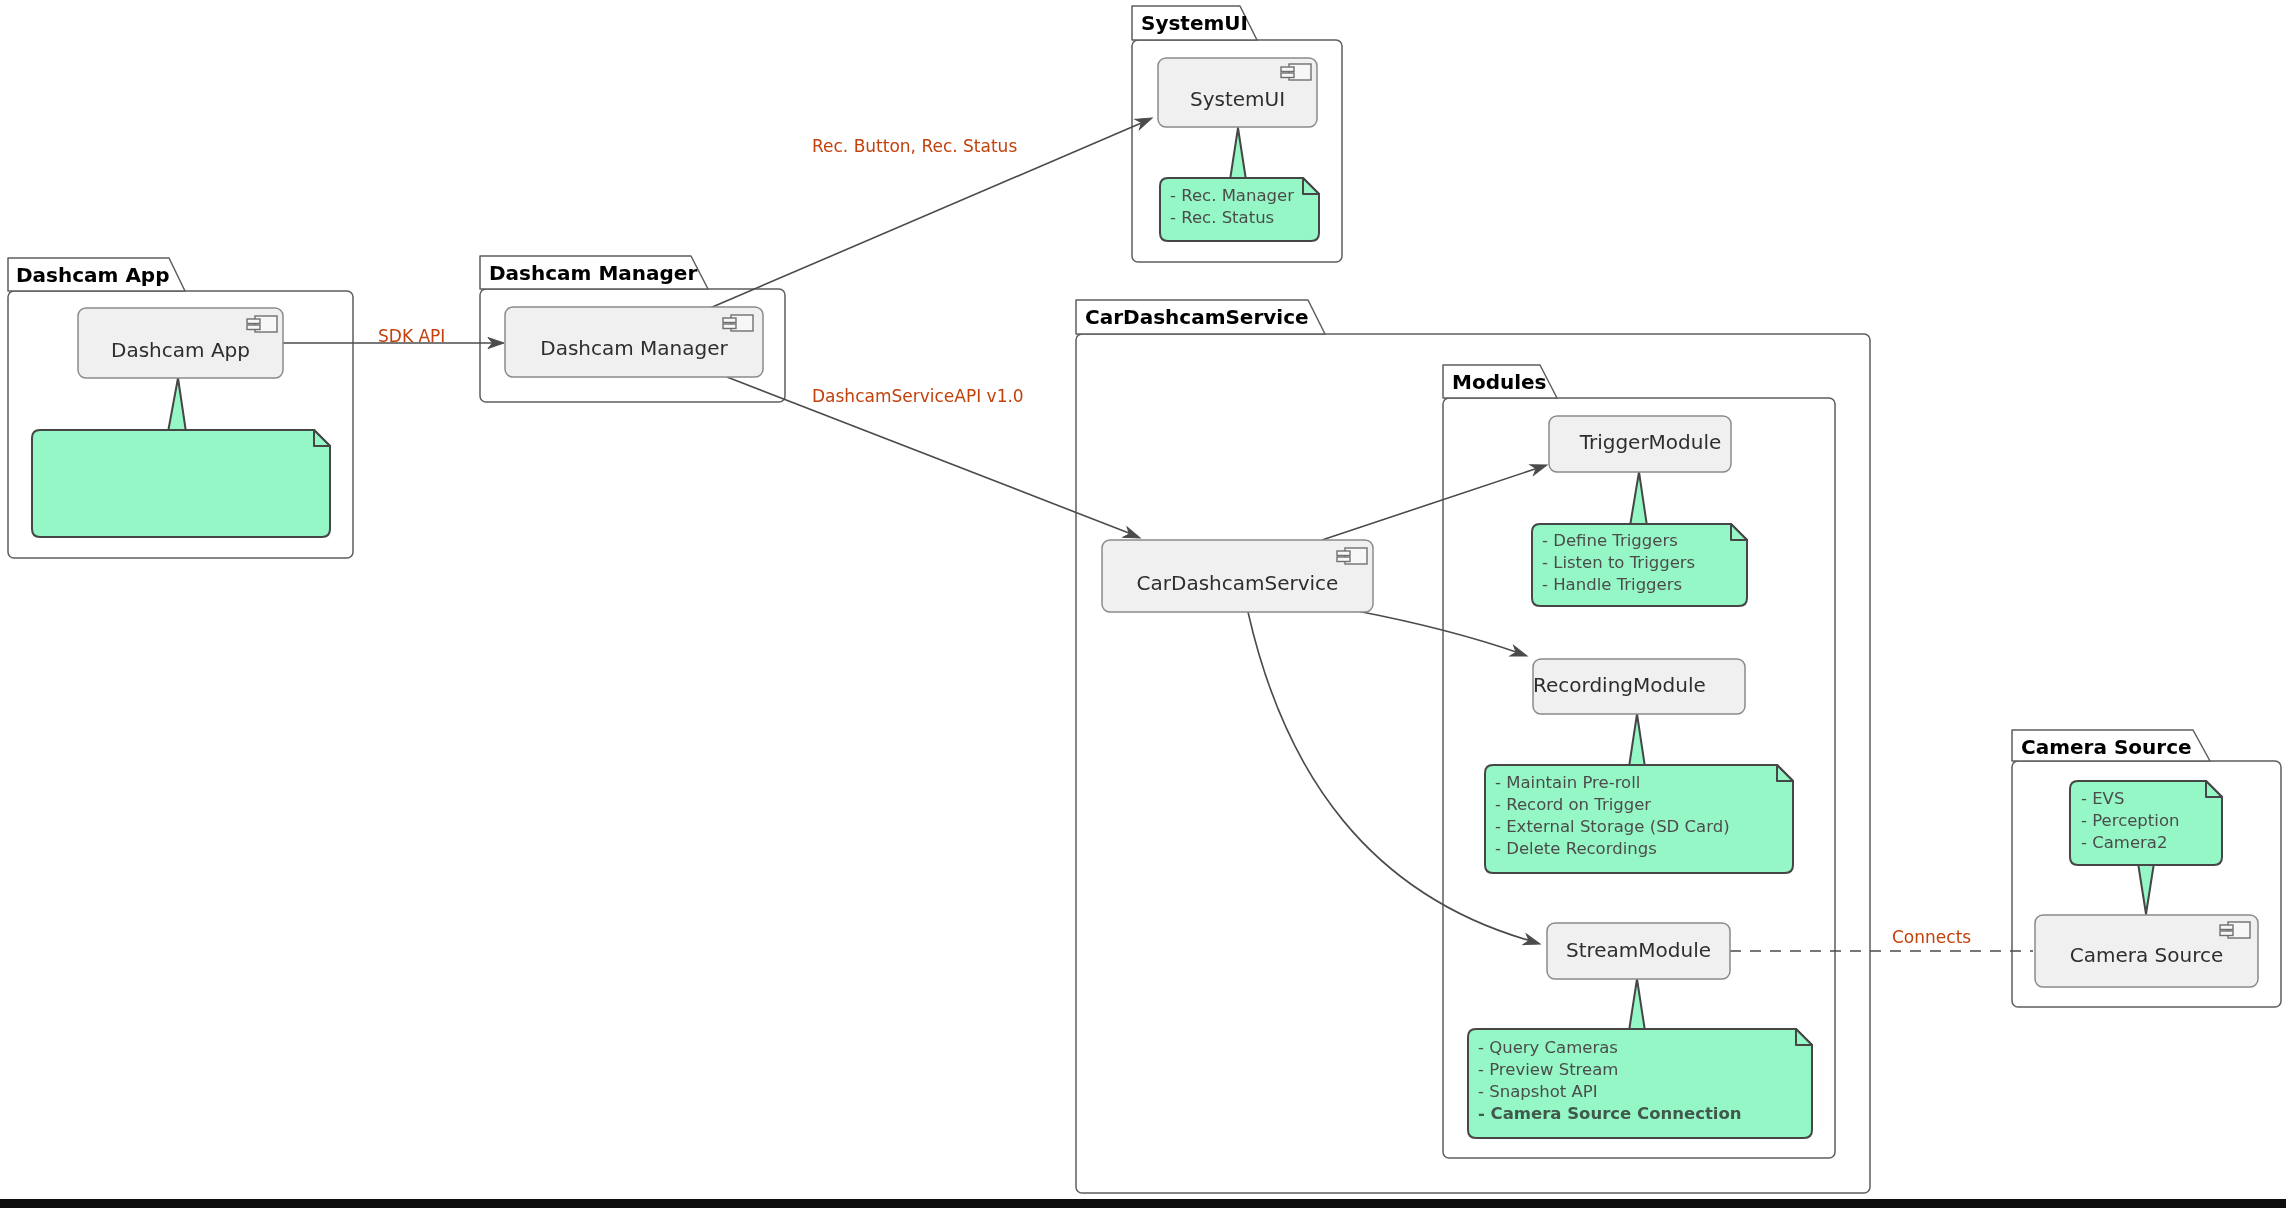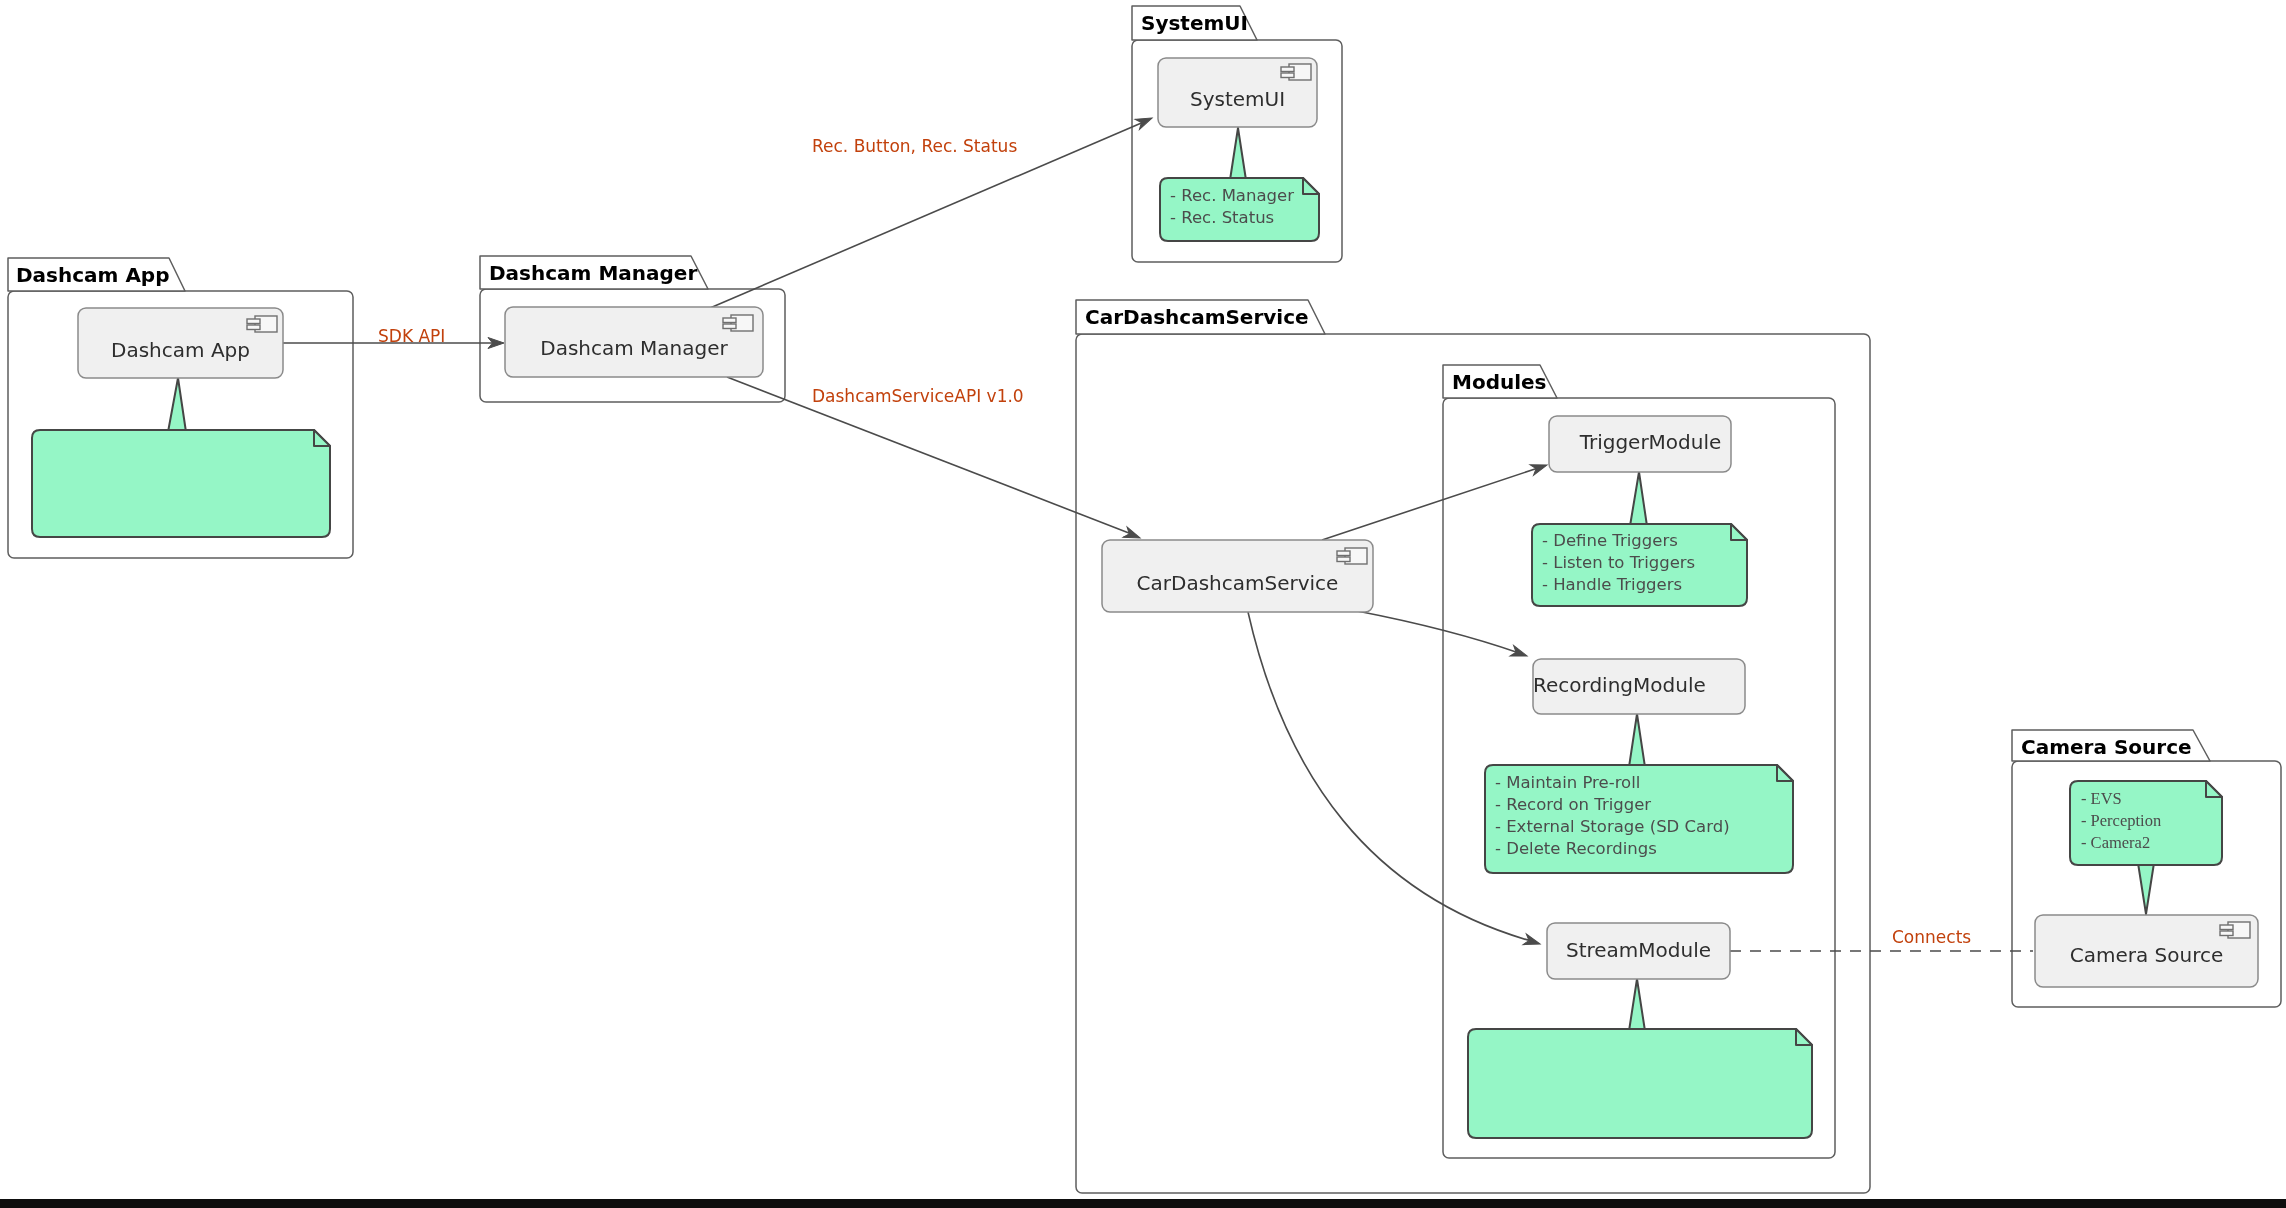--- a/index.html
+++ b/index.html
@@ -165,21 +165,27 @@
     <div class="note-line">- Define Triggers</div>
     <div class="note-line">- Listen to Triggers</div>
     <div class="note-line">- Handle Triggers</div>
   </div>
   <div class="note-block" style="left:1495px;top:772px;">
     <div class="note-line">- Maintain Pre-roll</div>
     <div class="note-line">- Record on Trigger</div>
     <div class="note-line">- External Storage (SD Card)</div>
     <div class="note-line">- Delete Recordings</div>
   </div>
-  <div class="note-block" style="left:2081px;top:788px;font-family:Liberation Serif, serif;">
+  <div class="note-block" style="left:1478px;top:1037px;">
+    <div class="note-line">- Query Cameras</div>
+    <div class="note-line">- Preview Stream</div>
+    <div class="note-line">- Snapshot API</div>
+    <div class="note-line bold">- Camera Source Connection</div>
+  </div>
+  <div class="note-block" style="left:2081px;top:788px;">
     <div class="note-line">- EVS</div>
     <div class="note-line">- Perception</div>
     <div class="note-line">- Camera2</div>
   </div>
 
   <div class="txt edge-label" style="left:378px;top:326px;">SDK API</div>
   <div class="txt edge-label" style="left:812px;top:136px;">Rec. Button, Rec. Status</div>
   <div class="txt edge-label" style="left:812px;top:386px;">DashcamServiceAPI v1.0</div>
   <div class="txt edge-label" style="left:1892px;top:927px;">Connects</div>
 

